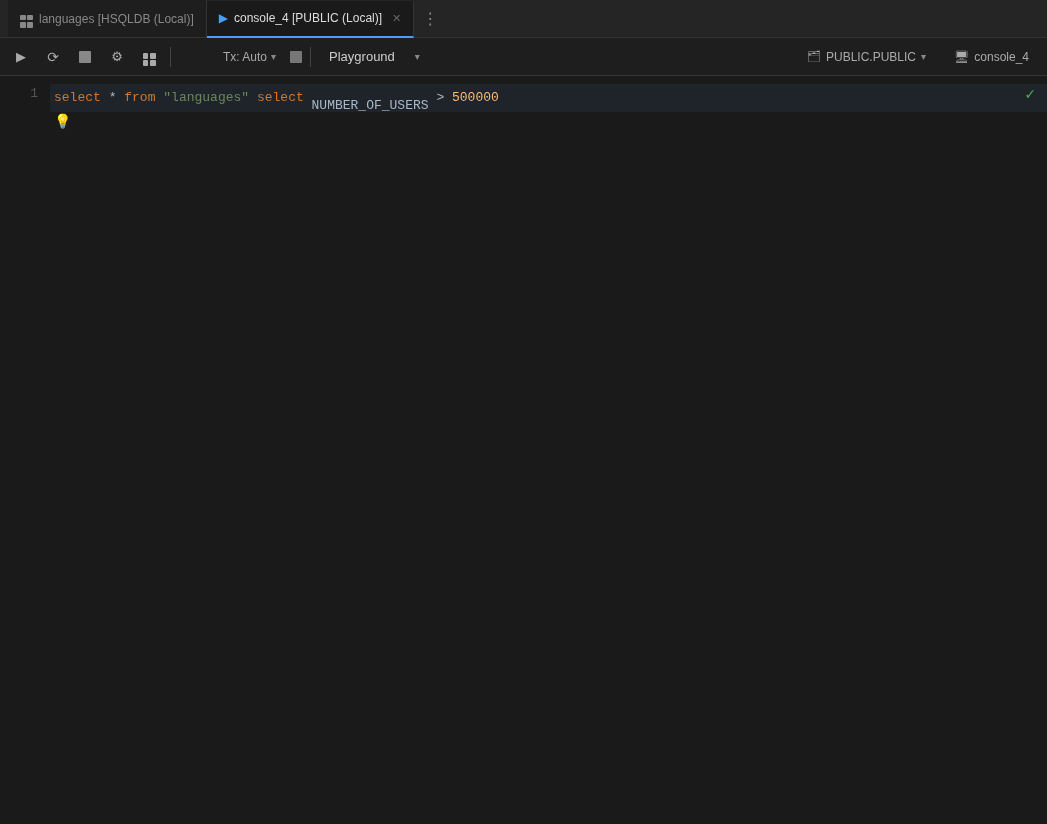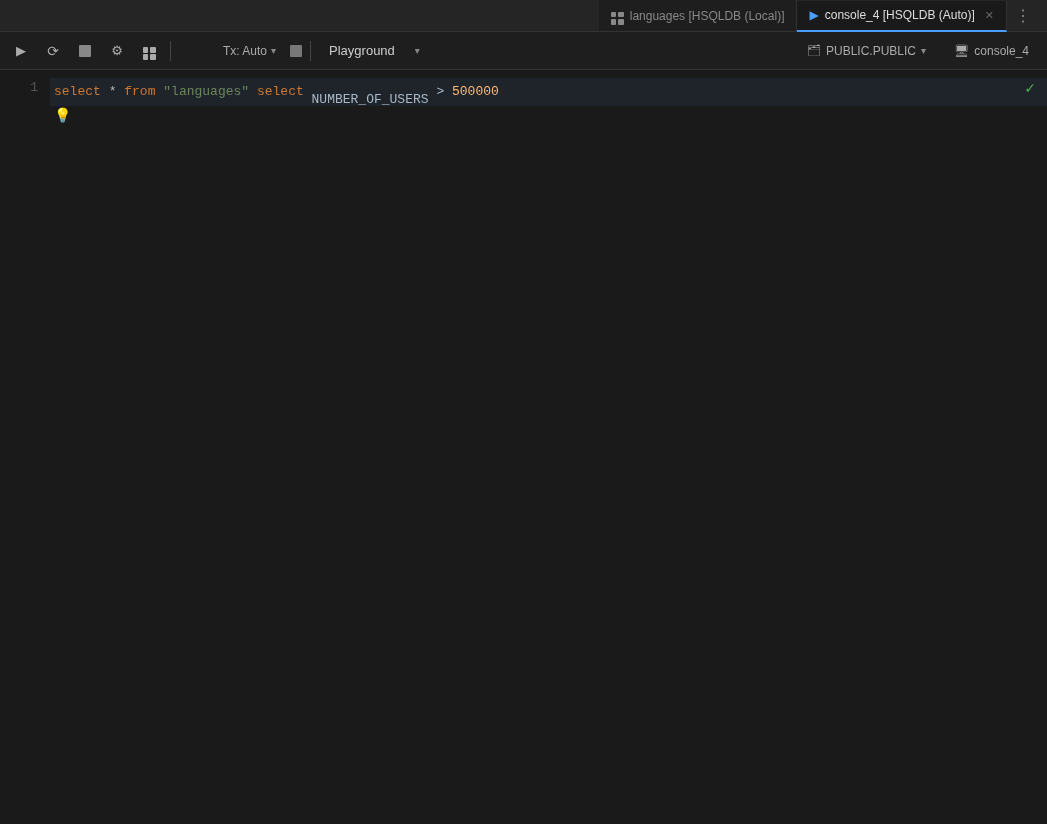--- a/index.html
+++ b/index.html
@@ -16,24 +16,24 @@
       width: 1047px;
       height: 824px;
       overflow: hidden;
     }
 
     
     .tab-bar {
       display: flex;
       align-items: center;
       background: #252525;
-      height: 32px;
+      height: 38px;
       border-bottom: 1px solid #333;
       padding: 0 8px;
-      justify-content: flex-end;
+      justify-content: flex-start;
     }
 
     .tab-bar-left {
       display: flex;
       align-items: center;
       gap: 0;
       height: 100%;
     }
 
     .tab {
@@ -295,21 +295,21 @@
           <span style="background:#888;border-radius:1px;"></span>
           <span style="background:#888;border-radius:1px;"></span>
           <span style="background:#888;border-radius:1px;"></span>
         </div>
       </span>
       <span>languages [HSQLDB (Local)]</span>
     </div>
 
     <div class="tab active">
       <span style="color:#4a9eff;font-size:12px;">▶</span>
-      <span>console_4 [HSQLDB (Auto)]</span>
+      <span>console_4 [PUBLIC (Local)]</span>
       <span class="tab-close">✕</span>
     </div>
 
   </div>
 
   <div class="tab-bar-right">
     <span class="more-icon">⋮</span>
   </div>
 </div>
 

